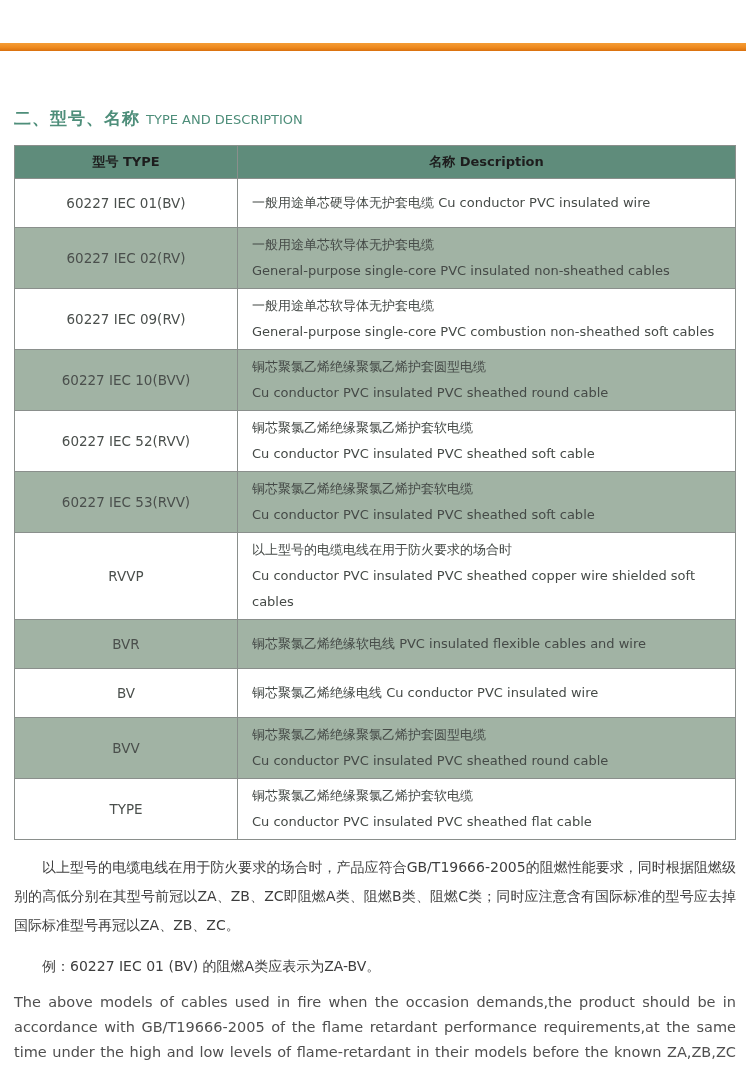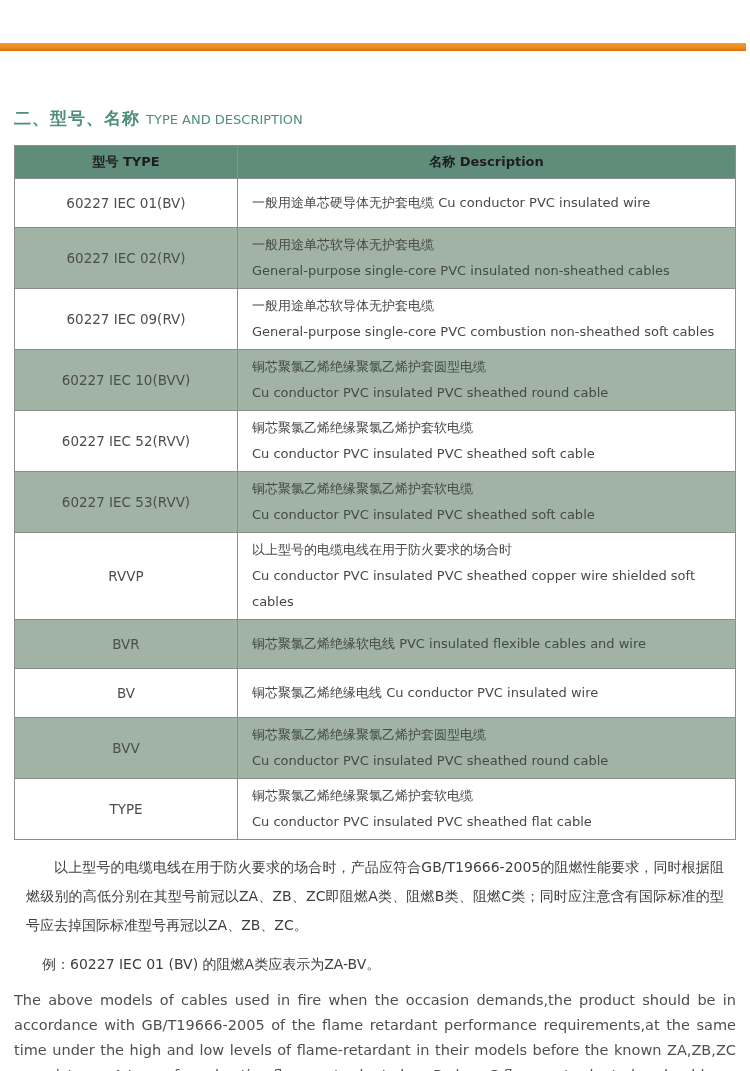--- a/index.html
+++ b/index.html
@@ -69,28 +69,28 @@
   }
   .desc-line { line-height: 26px; }
   .desc-line:empty { display: none; }
   .notes { margin-top: 13px; }
   .note-zh {
     font-size: 14px;
     color: #3d3d3d;
     line-height: 29px;
     text-indent: 2em;
     text-align: justify;
-    margin: 12px;
+    margin: 0;
   }
   .note-zh-example {
     font-size: 14px;
     color: #3d3d3d;
     line-height: 24px;
     text-indent: 2em;
-    margin: 1px 0 0 0;
+    margin: 14px 0 0 0;
   }
   .note-en {
     font-size: 14.5px;
     color: #4f4f4f;
     line-height: 25px;
     text-align: justify;
     margin: 12px 0 0 0;
   }
 </style>
 </head>

